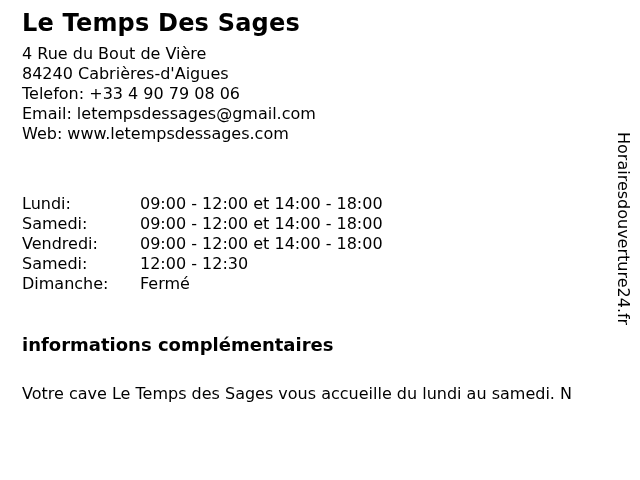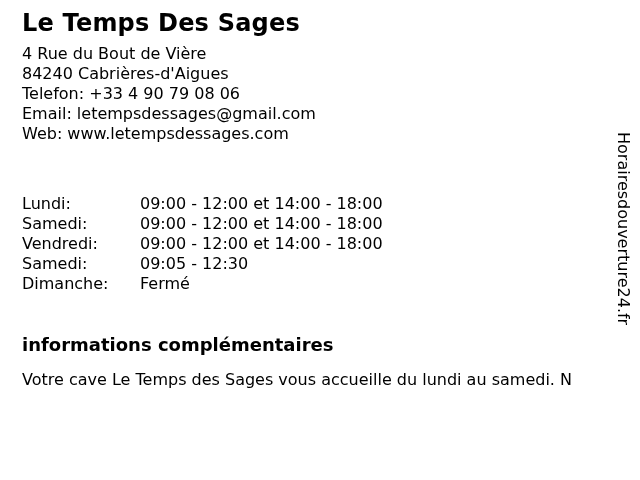--- a/index.html
+++ b/index.html
@@ -52,21 +52,21 @@
   }
   .hours-row { white-space: nowrap; }
   .hours-day {
     display: inline-block;
     width: 118px;
   }
   .info-heading { top: 334px; }
   .info-paragraph {
     position: absolute;
     left: 22px;
-    top: 369px;
+    top: 383px;
     font-size: 16px;
     line-height: 22px;
   }
   .info-line { white-space: nowrap; }
   .watermark {
     position: absolute;
     top: 132px;
     right: 7px;
     writing-mode: vertical-rl;
     font-size: 16px;
@@ -94,21 +94,21 @@
     <div class="hours-row">
       <span class="hours-day">Lundi:</span><span class="hours-time">09:00 - 12:00 et 14:00 - 18:00</span>
     </div>
     <div class="hours-row">
       <span class="hours-day">Samedi:</span><span class="hours-time">09:00 - 12:00 et 14:00 - 18:00</span>
     </div>
     <div class="hours-row">
       <span class="hours-day">Vendredi:</span><span class="hours-time">09:00 - 12:00 et 14:00 - 18:00</span>
     </div>
     <div class="hours-row">
-      <span class="hours-day">Samedi:</span><span class="hours-time">09:05 - 12:30</span>
+      <span class="hours-day">Samedi:</span><span class="hours-time">12:00 - 12:30</span>
     </div>
     <div class="hours-row">
       <span class="hours-day">Dimanche:</span><span class="hours-time">Fermé</span>
     </div>
   </div>
 
   <h2 class="section-heading info-heading">informations complémentaires</h2>
 
   <div class="info-paragraph">
     <div class="info-line">Votre cave Le Temps des Sages vous accueille du lundi au samedi. N</div>

